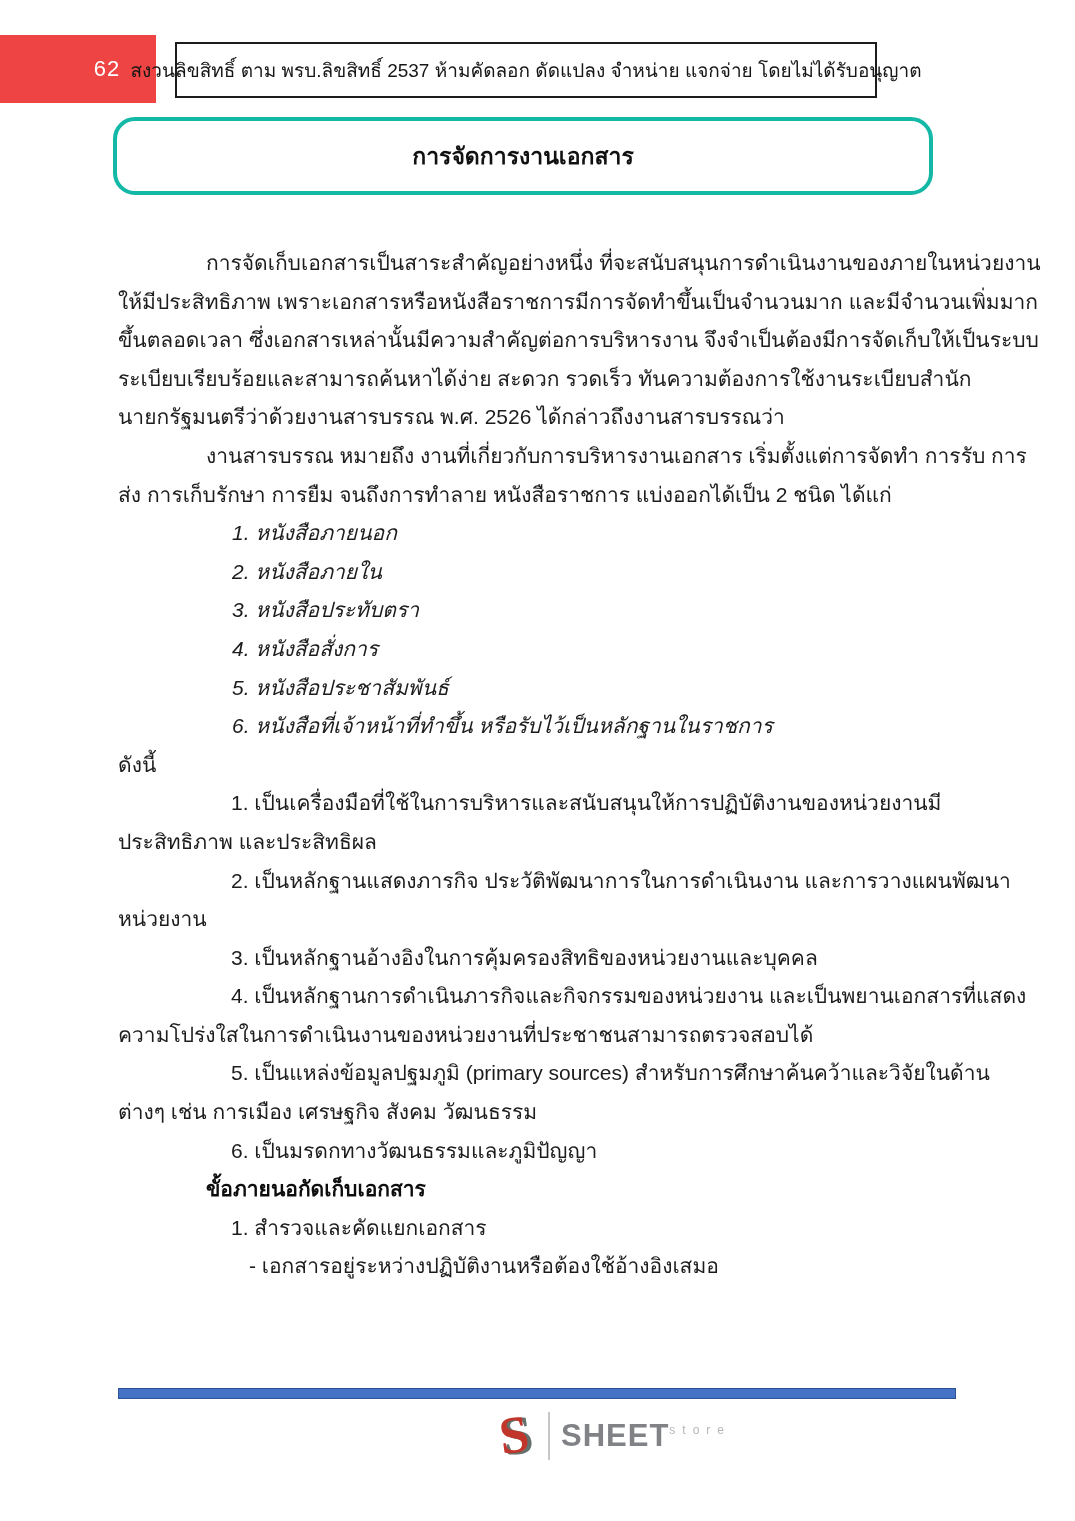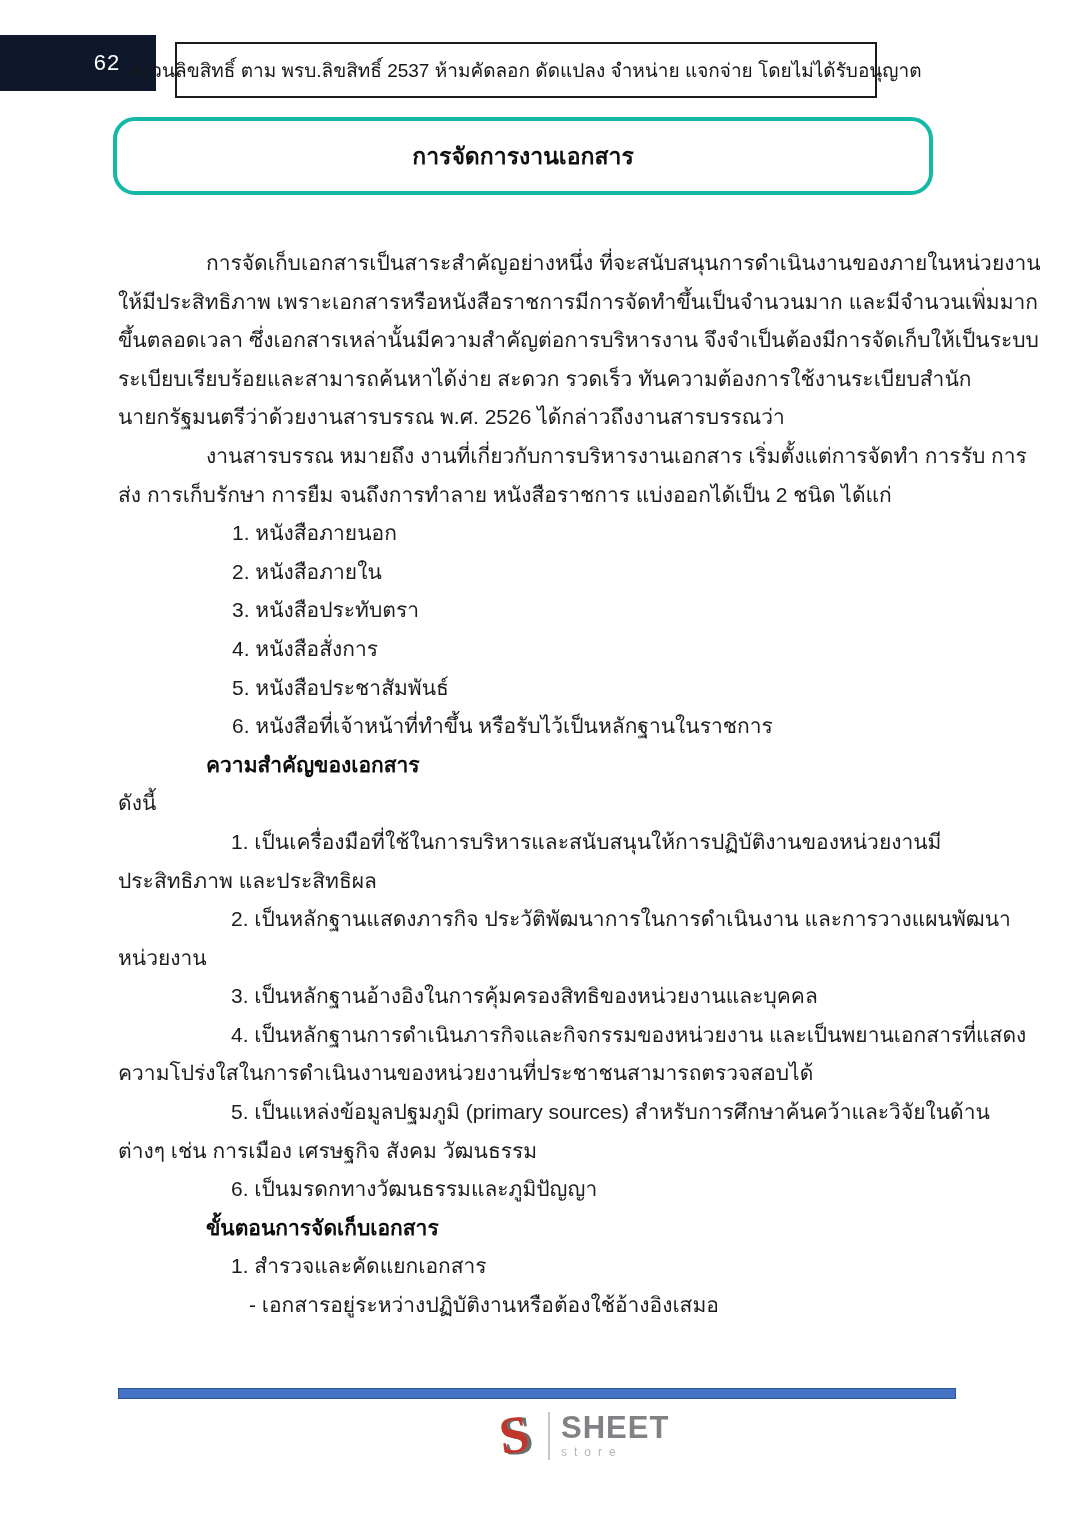--- a/index.html
+++ b/index.html
@@ -7,22 +7,22 @@
   body {
     position: relative;
     background: #ffffff;
     font-family: "Liberation Sans", sans-serif;
     color: #1f1f1f;
     overflow: hidden;
   }
   .page-number-box {
     position: absolute;
     left: 0; top: 35px;
-    width: 156px; height: 56px;
-    background: #0f172a;
+    width: 156px; height: 68px;
+    background: #ef4444;
     display: flex; align-items: center; justify-content: center;
     padding-left: 58px;
   }
   .page-number-box span {
     color: #ffffff; font-size: 22px; letter-spacing: 1px;
   }
   .copyright-box {
     position: absolute;
     left: 175px; top: 42px;
     width: 702px; height: 56px;
@@ -49,21 +49,21 @@
   }
   .line {
     height: 38.6px;
     line-height: 38.6px;
     font-size: 21px;
     white-space: nowrap;
     color: #1c1c1c;
   }
   .line.indent { padding-left: 88px; }
   .line.flush  { padding-left: 0; }
-  .line.list   { padding-left: 114px; }
+  .line.list   { padding-left: 114px; font-style: italic; }
   .line.num    { padding-left: 113px; }
   .line.head   { padding-left: 88px; font-weight: bold; color: #0d0d0d; }
   .line.dash   { padding-left: 131px; }
   .footer-rule {
     position: absolute;
     left: 118px; top: 1388px;
     width: 838px; height: 11px;
     background: #4472c4;
     border: 1px solid #2e5395;
   }
@@ -72,21 +72,21 @@
     left: 486px; top: 1406px;
     height: 60px;
     display: flex; align-items: center;
   }
   .logo-mark { width: 58px; height: 58px; }
   .logo-divider {
     width: 2px; height: 48px;
     background: #c4c6c8;
     margin: 0 11px 0 4px;
   }
-  .logo-wordmark { display: flex; flex-direction: column; justify-content: center; }
+  .logo-wordmark { display: flex; flex-direction: row; justify-content: center; }
   .logo-brand {
     font-size: 31px; font-weight: bold; color: #808285;
     letter-spacing: 1px; line-height: 30px;
   }
   .logo-sub {
     font-size: 12px; color: #b4b6b8;
     letter-spacing: 7px; line-height: 14px; margin-top: 2px;
   }
 </style>
 </head>
@@ -111,33 +111,32 @@
     <div class="line flush">ระเบียบเรียบร้อยและสามารถค้นหาได้ง่าย สะดวก รวดเร็ว ทันความต้องการใช้งานระเบียบสำนัก</div>
     <div class="line flush">นายกรัฐมนตรีว่าด้วยงานสารบรรณ พ.ศ. 2526 ได้กล่าวถึงงานสารบรรณว่า</div>
     <div class="line indent">งานสารบรรณ หมายถึง งานที่เกี่ยวกับการบริหารงานเอกสาร เริ่มตั้งแต่การจัดทำ การรับ การ</div>
     <div class="line flush">ส่ง การเก็บรักษา การยืม จนถึงการทำลาย หนังสือราชการ แบ่งออกได้เป็น 2 ชนิด ได้แก่</div>
     <div class="line list">1. หนังสือภายนอก</div>
     <div class="line list">2. หนังสือภายใน</div>
     <div class="line list">3. หนังสือประทับตรา</div>
     <div class="line list">4. หนังสือสั่งการ</div>
     <div class="line list">5. หนังสือประชาสัมพันธ์</div>
     <div class="line list">6. หนังสือที่เจ้าหน้าที่ทำขึ้น หรือรับไว้เป็นหลักฐานในราชการ</div>
-    <div class="line head">ความสำคัญของเอกสาร</div>
     <div class="line flush">ดังนี้</div>
     <div class="line num">1. เป็นเครื่องมือที่ใช้ในการบริหารและสนับสนุนให้การปฏิบัติงานของหน่วยงานมี</div>
     <div class="line flush">ประสิทธิภาพ และประสิทธิผล</div>
     <div class="line num">2. เป็นหลักฐานแสดงภารกิจ ประวัติพัฒนาการในการดำเนินงาน และการวางแผนพัฒนา</div>
     <div class="line flush">หน่วยงาน</div>
     <div class="line num">3. เป็นหลักฐานอ้างอิงในการคุ้มครองสิทธิของหน่วยงานและบุคคล</div>
     <div class="line num">4. เป็นหลักฐานการดำเนินภารกิจและกิจกรรมของหน่วยงาน และเป็นพยานเอกสารที่แสดง</div>
     <div class="line flush">ความโปร่งใสในการดำเนินงานของหน่วยงานที่ประชาชนสามารถตรวจสอบได้</div>
     <div class="line num">5. เป็นแหล่งข้อมูลปฐมภูมิ (primary sources) สำหรับการศึกษาค้นคว้าและวิจัยในด้าน</div>
     <div class="line flush">ต่างๆ เช่น การเมือง เศรษฐกิจ สังคม วัฒนธรรม</div>
     <div class="line num">6. เป็นมรดกทางวัฒนธรรมและภูมิปัญญา</div>
-    <div class="line head">ขั้นตอนการจัดเก็บเอกสาร</div>
+    <div class="line head">ขั้อภายนอกัดเก็บเอกสาร</div>
     <div class="line num">1. สำรวจและคัดแยกเอกสาร</div>
     <div class="line dash">- เอกสารอยู่ระหว่างปฏิบัติงานหรือต้องใช้อ้างอิงเสมอ</div>
   </div>
 
 <div class="footer-rule"></div>
 
 <div class="logo">
   <svg class="logo-mark" viewBox="0 0 64 64" xmlns="http://www.w3.org/2000/svg">
     <text x="35" y="52" text-anchor="middle" font-family="Liberation Serif, serif" font-size="60" font-weight="bold" fill="#64716c" transform="rotate(-8 32 32)">S</text>
     <text x="31" y="50" text-anchor="middle" font-family="Liberation Serif, serif" font-size="58" font-weight="bold" fill="#c2352b" transform="rotate(-8 32 32)">S</text>

